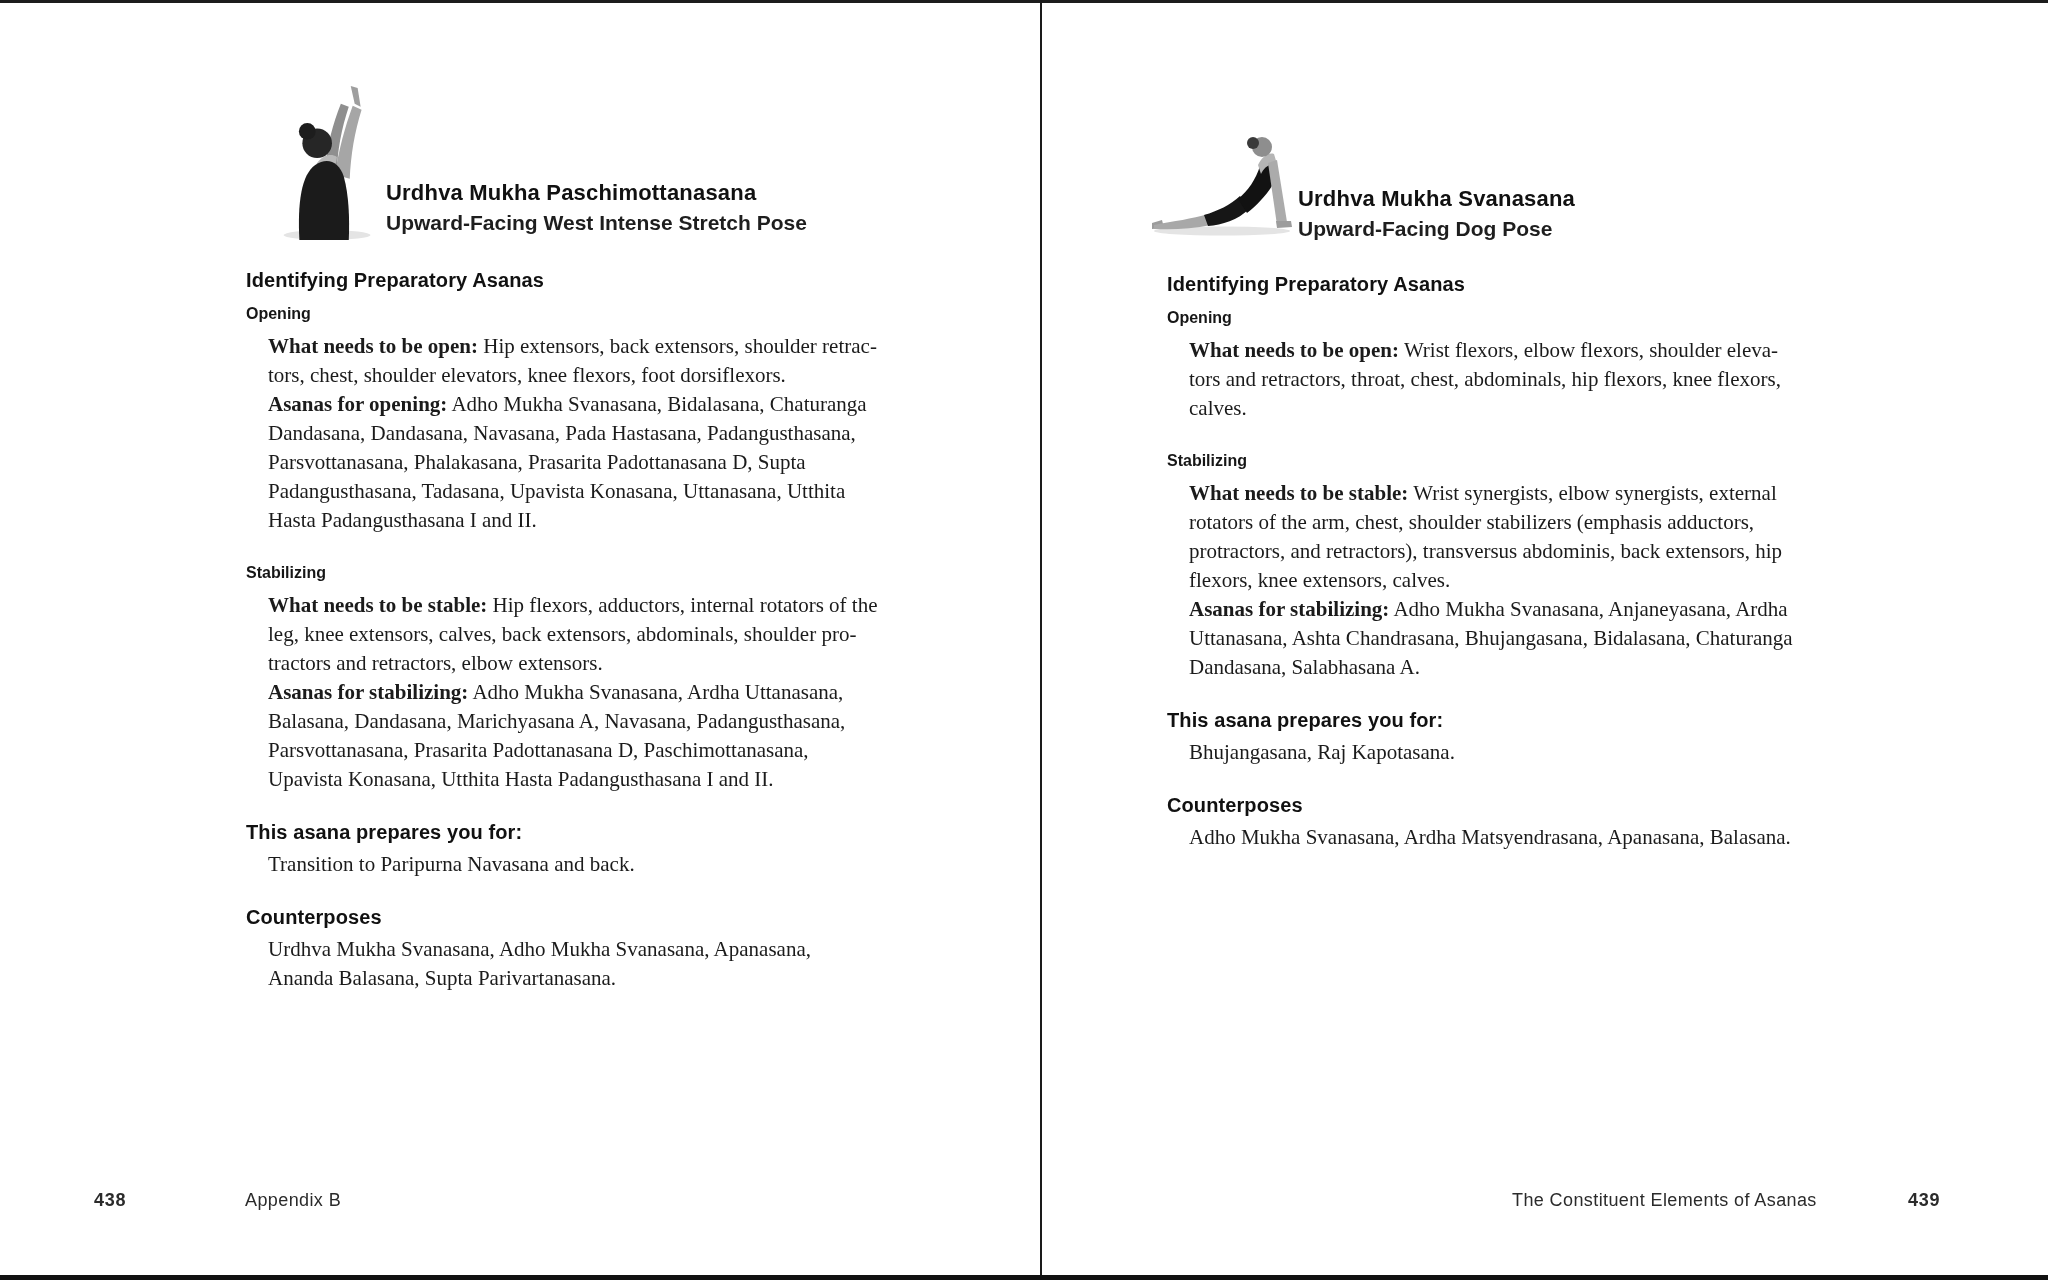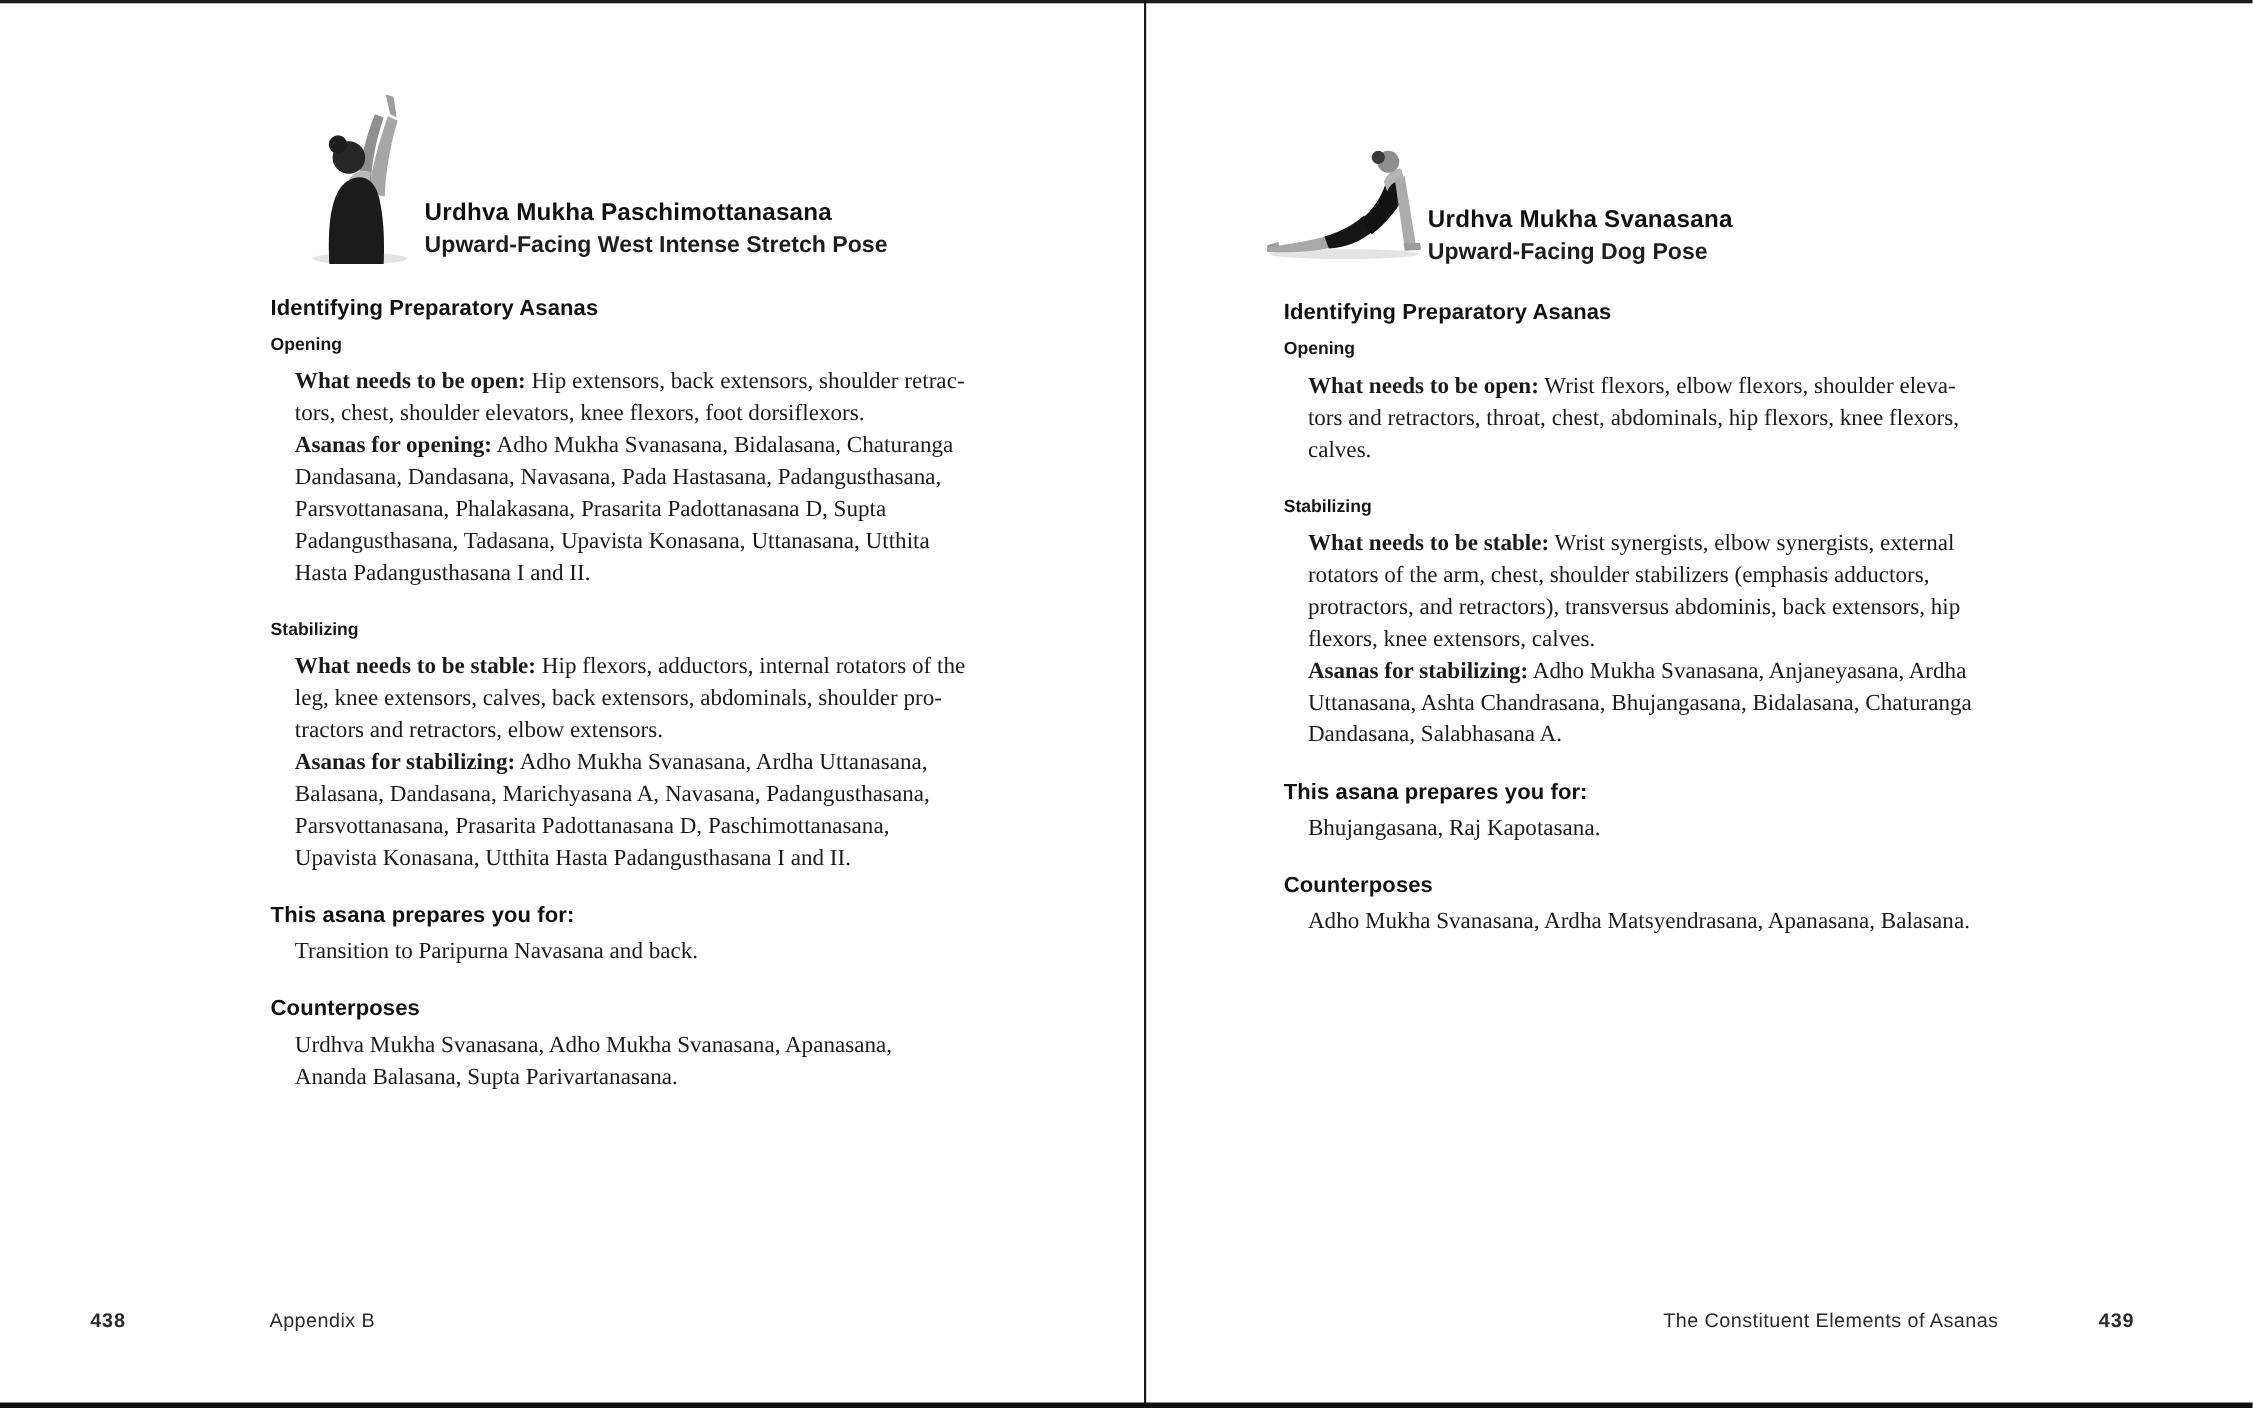--- a/index.html
+++ b/index.html
@@ -55,21 +55,21 @@
     font-size: 21px; line-height: 29px; color: #1b1b1b;
     margin: 8px 0 0 22px;
     white-space: pre-line;
   }
   .body-para.follow { margin-top: 0; }
   .body-para.plain  { margin-top: 6px; }
   .lead { font-weight: bold; }
 
   .footer-item { position: absolute; top: 1190px; font-size: 18px; color: #2b2b2b; letter-spacing: 0.4px; }
   .pagenum { font-weight: bold; letter-spacing: 0.8px; }
-  .page--left  .pagenum      { left: 82px;  }
+  .page--left  .pagenum      { left: 94px;  }
   .page--left  .running-head { left: 245px; }
   .page--right .running-head { left: 470px; }
   .page--right .pagenum      { left: 866px; }
 </style>
 </head>
 <body>
 
 <div class="spread">
   <div class="edge-top"></div>
   <div class="page-divider"></div>

